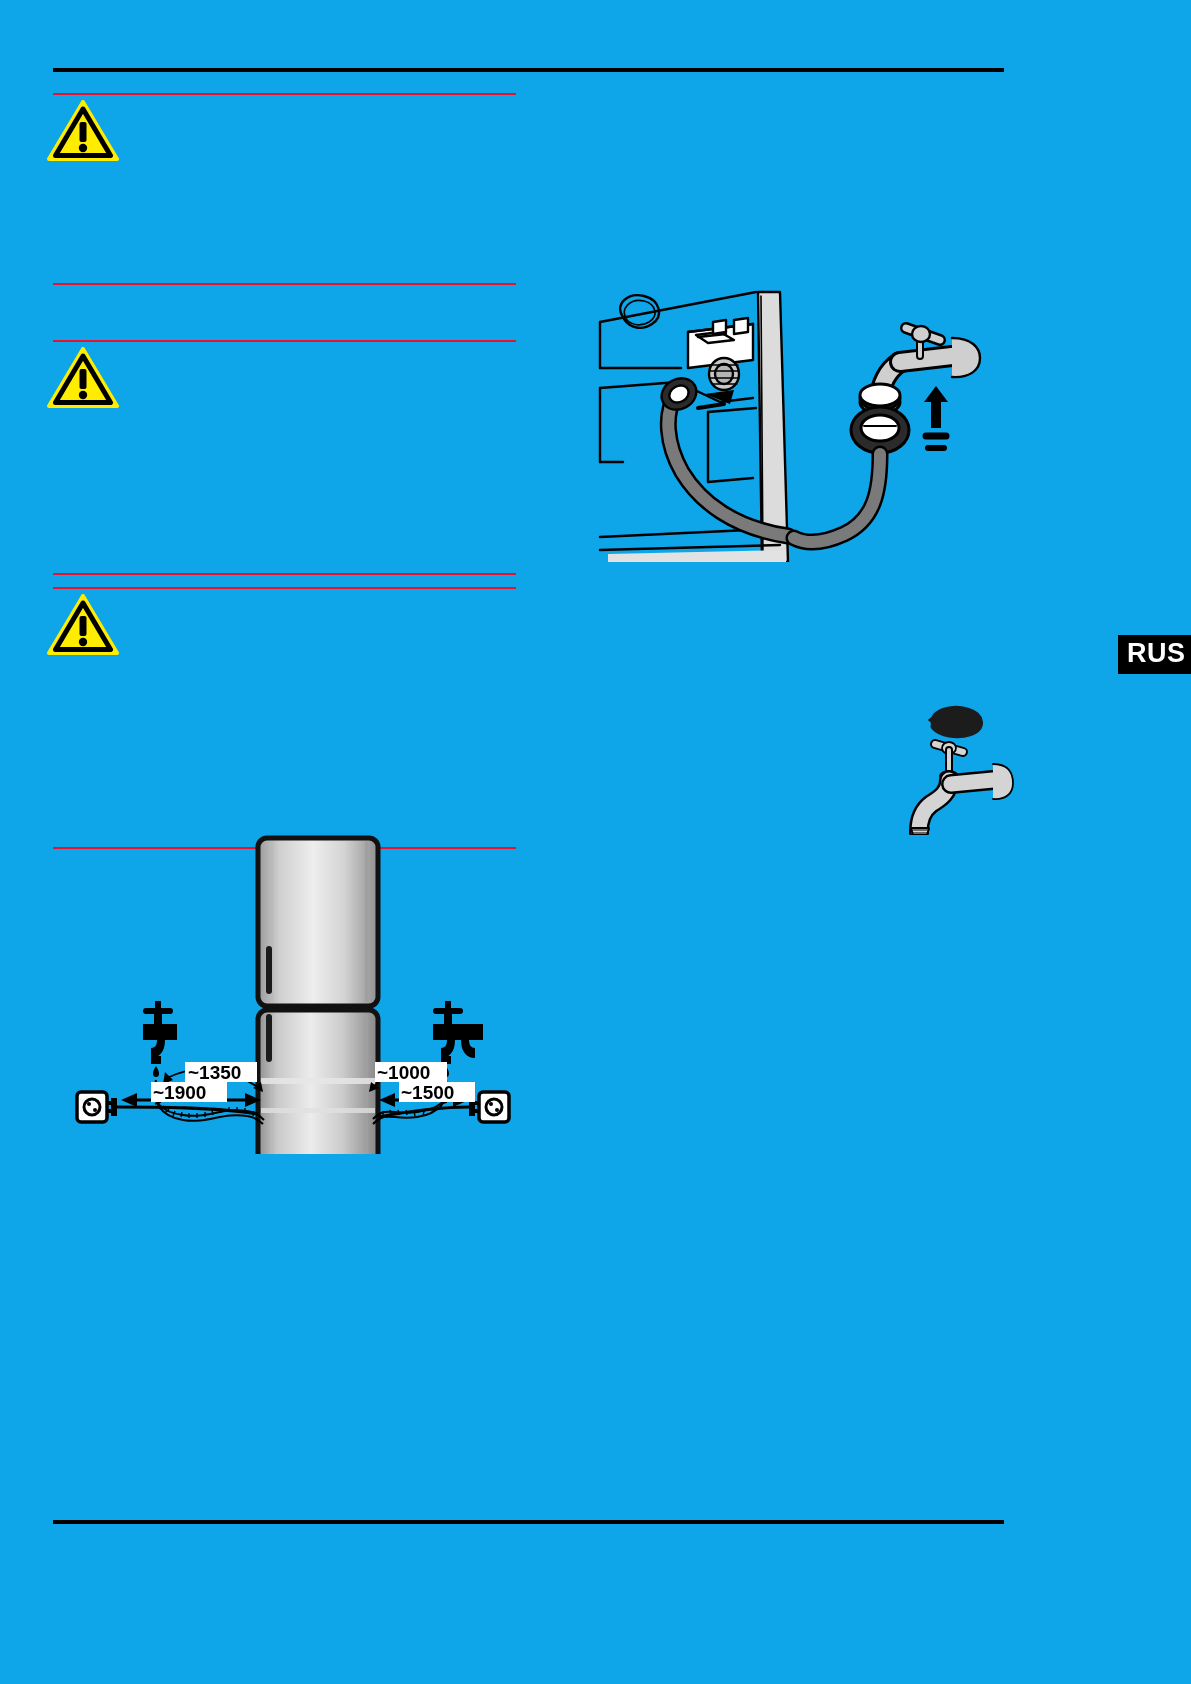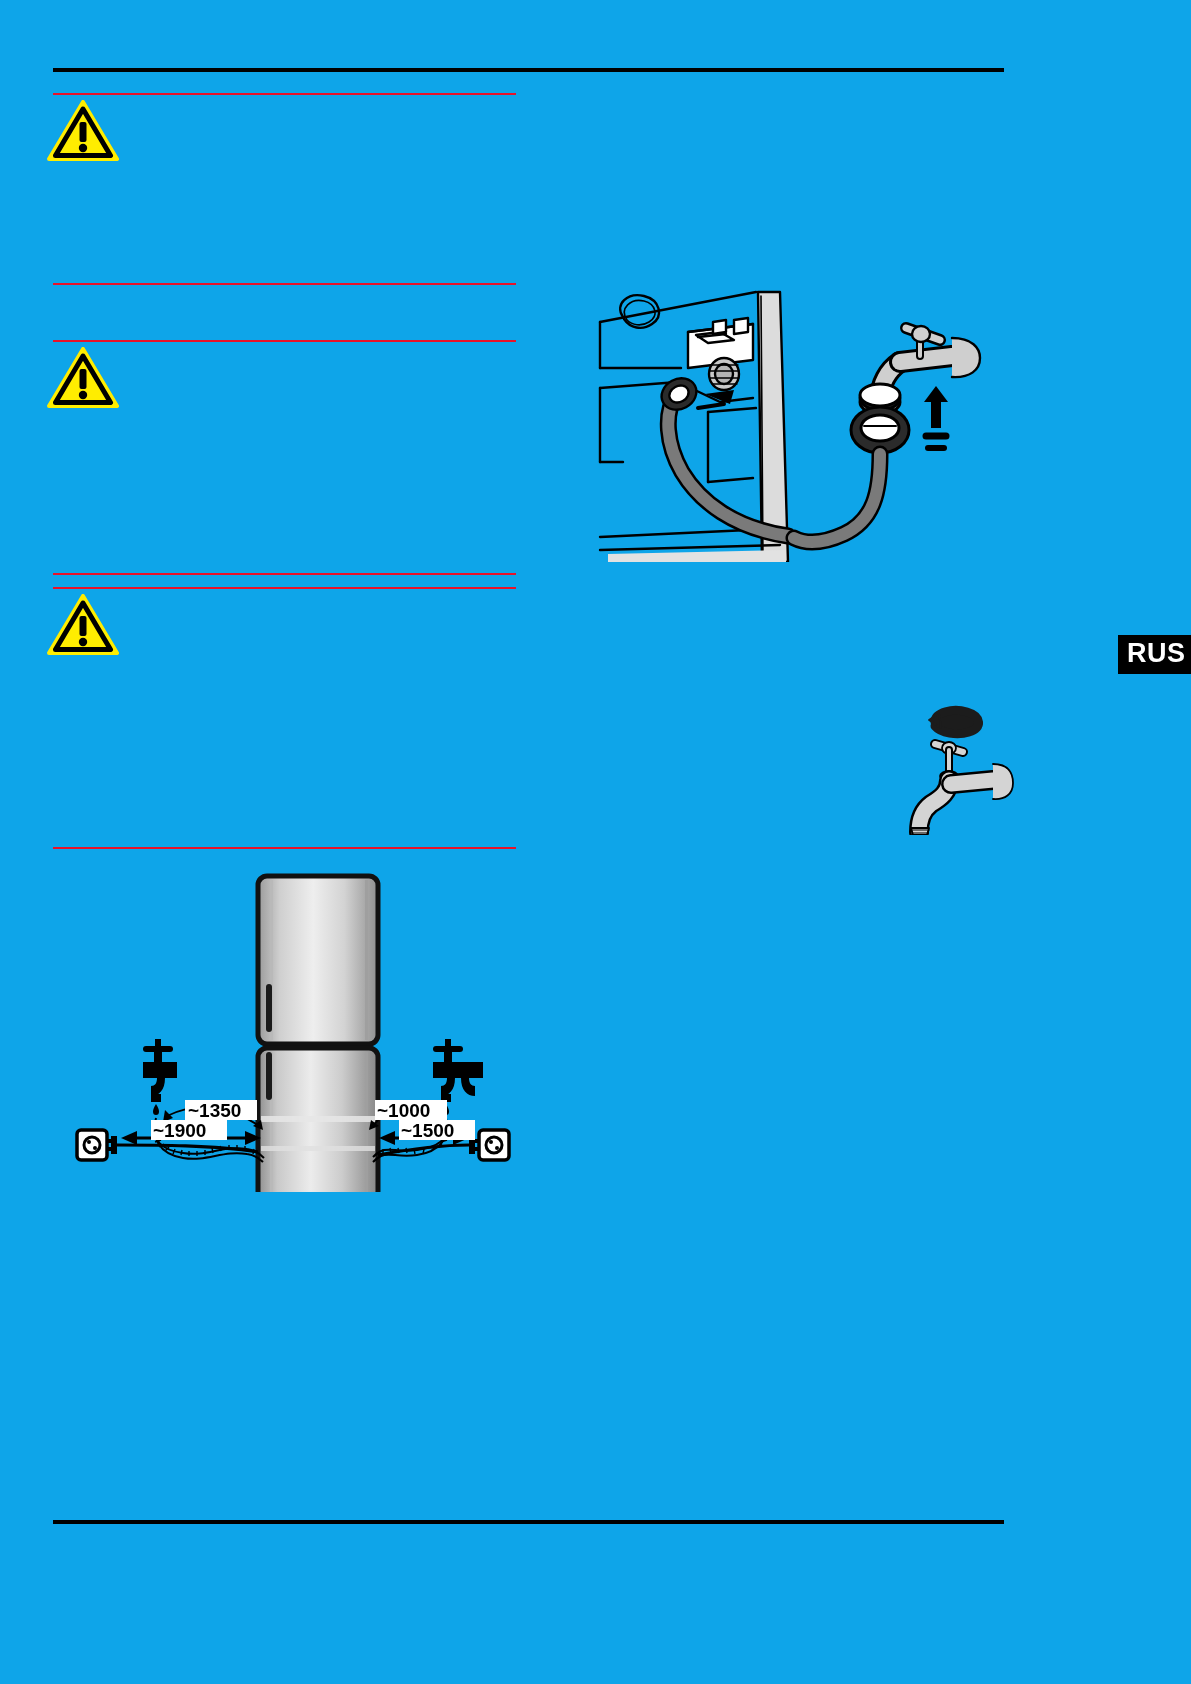--- a/index.html
+++ b/index.html
@@ -69,21 +69,21 @@
   }
 
   
   .figure {
     position: absolute;
   }
   .figure svg { display: block; }
 
   .fig-hose-connection { left: 548px; top: 262px; width: 440px; height: 300px; }
   .fig-tap-closeup     { left: 905px; top: 700px; width: 110px; height: 135px; }
-  .fig-installation    { left: 55px;  top: 862px; width: 470px; height: 330px; }
+  .fig-installation    { left: 55px;  top: 824px; width: 470px; height: 330px; }
 
   .dim-label {
     font-family: "Liberation Sans", sans-serif;
     font-weight: bold;
     font-size: 19px;
     fill: #000000;
   }
 </style>
 </head>
 <body>

